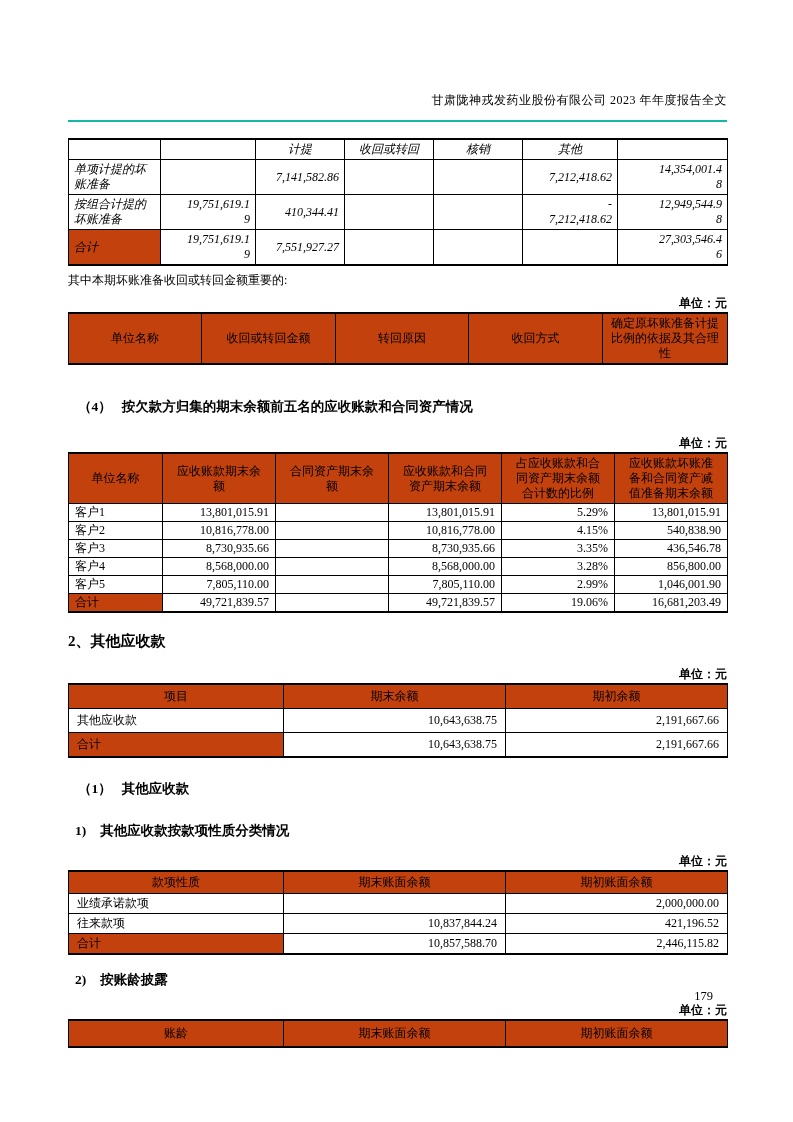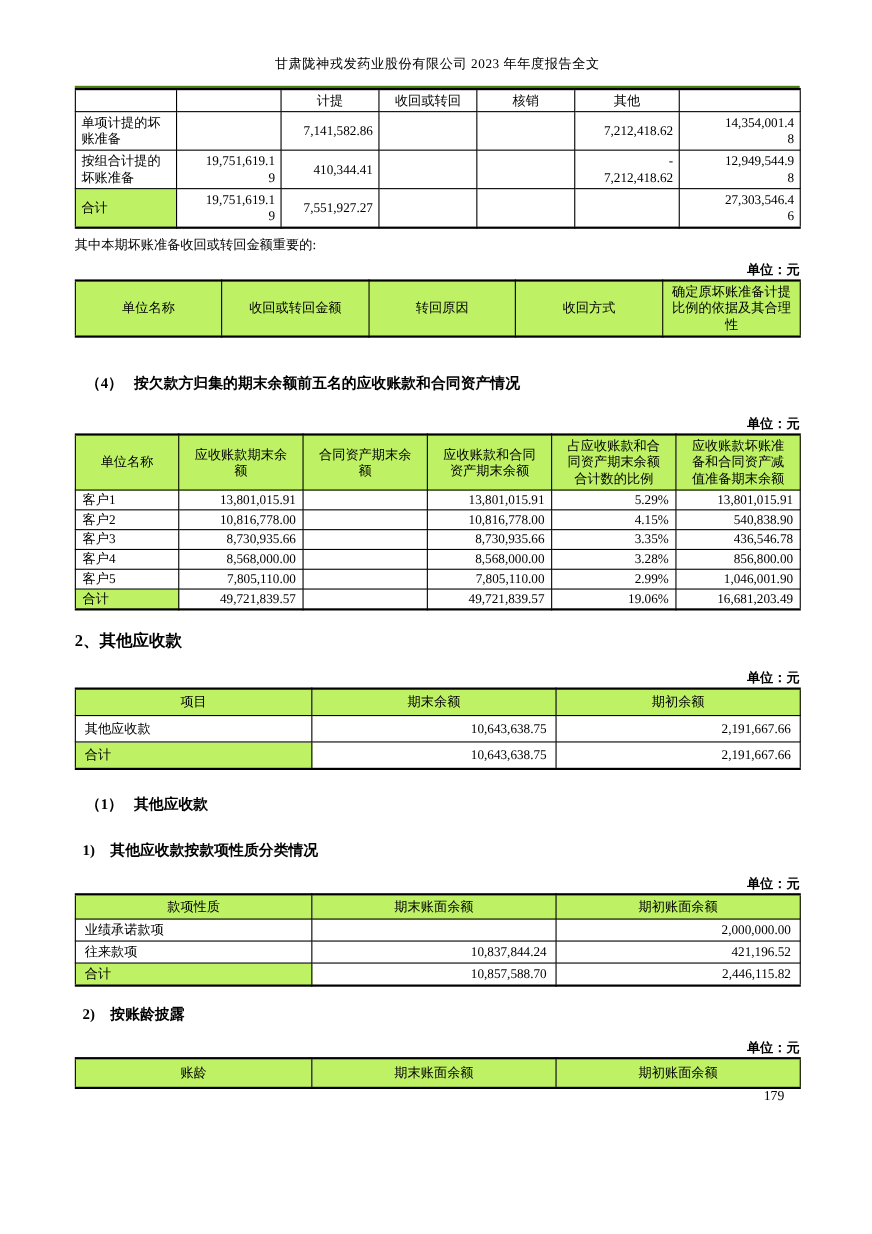--- a/index.html
+++ b/index.html
@@ -7,26 +7,27 @@
   .page {
     position:relative;
     width:793px; height:1122px;
     background:#ffffff;
     color:#000;
     font-family:"Liberation Serif","DejaVu Serif",serif;
     padding:50px 66px 0 68px;
     overflow:hidden;
   }
   .doc-header {
-    text-align:center;
+    text-align:right;
     font-size:12px;
     line-height:16px;
     padding-bottom:12px;
-    border-bottom:2px solid #4d7c0f;
+    border-bottom:2px solid #14b8a6;
     letter-spacing:0.5px;
+    margin-top:42px;
   }
   table {
     width:100%;
     border-collapse:collapse;
     table-layout:fixed;
     border-top:2px solid #000;
     border-bottom:2px solid #000;
   }
   th, td {
     border:1px solid #000;
@@ -34,31 +35,31 @@
     font-weight:normal;
     line-height:15px;
     padding:2px 5px;
     vertical-align:middle;
     text-align:center;
     white-space:pre-wrap;
     word-wrap:break-word;
   }
   td.lbl { text-align:left; }
   td.num { text-align:right; }
-  .gray { background:#bef264; }
+  .gray { background:#c2410c; }
   .unit { font-size:12px; text-align:right; line-height:14px;font-weight:bold; }
   .note { font-size:12px; margin-top:6px; line-height:16px; }
   .h-big  { font-size:15px; font-weight:bold; line-height:20px; }
   .h-sub  { font-size:13.5px; font-weight:bold; line-height:18px; }
   .sec-num-wide { margin-right:10px; }
   .sec-num-half { margin-right:14px; }
   .ind10 { padding-left:10px; }
   .ind7  { padding-left:7px; }
 
-  #t1 { margin-top:0; }
+  #t1 { margin-top:16px;font-style:italic; }
   #t1 td { height:34px; }
   #t1 tr.hdr th { padding:2px 4px; }
   .u1 { margin-top:8px;  margin-bottom:2px; }
   #t2 th { padding:2px 8px; }
   #sec4 { margin-top:33px; }
   .u2 { margin-top:20px; margin-bottom:2px; }
   #t3 th { padding:2px 12px; }
   #t3 td { padding:1px 6px; }
   #sec2 { margin-top:18px; }
   .u3 { margin-top:16px; margin-bottom:2px; }

